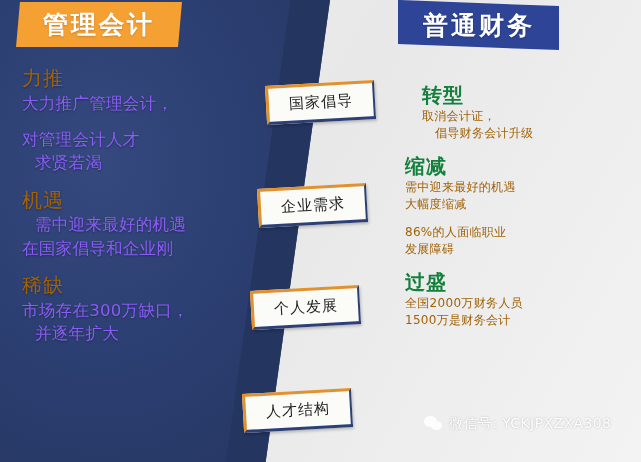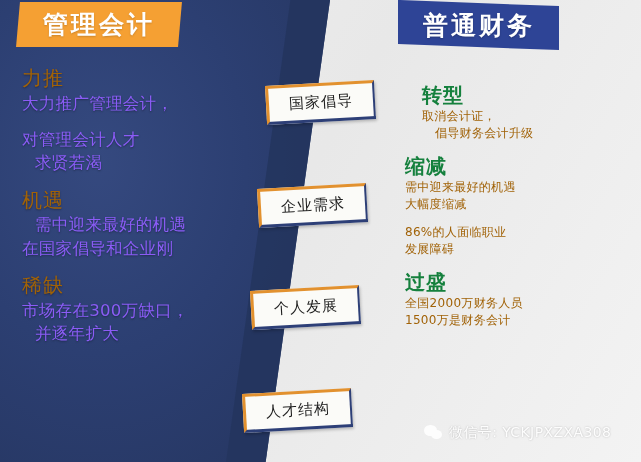--- a/index.html
+++ b/index.html
@@ -145,21 +145,21 @@
     line-height: 1.42;
     letter-spacing: .3px;
   }
   .rblock .rline.indent { padding-left: 17px; }
   .rblock .rline.indent2 { padding-left: 30px; }
 
   
   .watermark {
     position: absolute;
     left: 424px;
-    top: 424px;
+    top: 415px;
     display: flex;
     align-items: center;
     gap: 6px;
     color: #ffffff;
     font-size: 14px;
     letter-spacing: .4px;
     white-space: nowrap;
     opacity: .92;
     text-shadow: 0 0 2px rgba(120,120,120,.55);
   }

